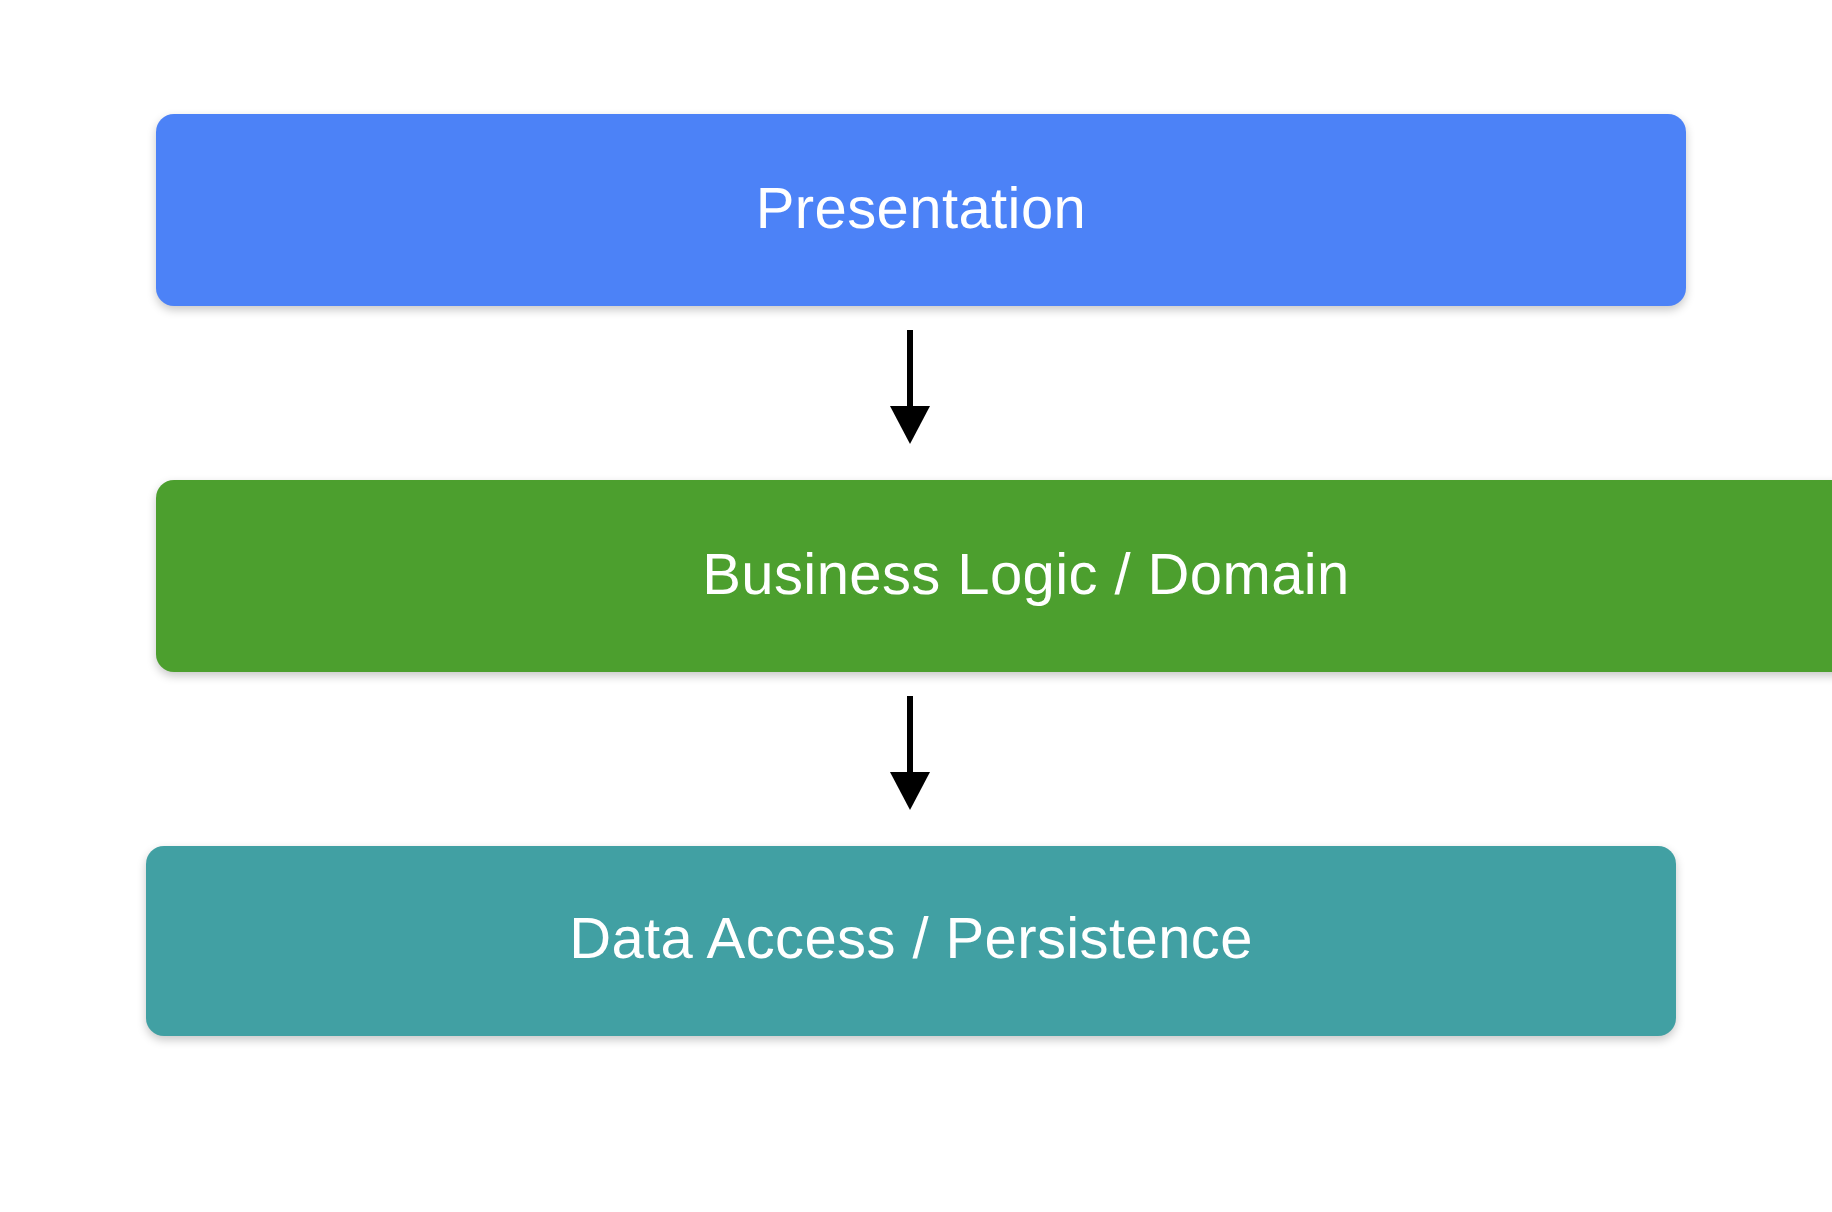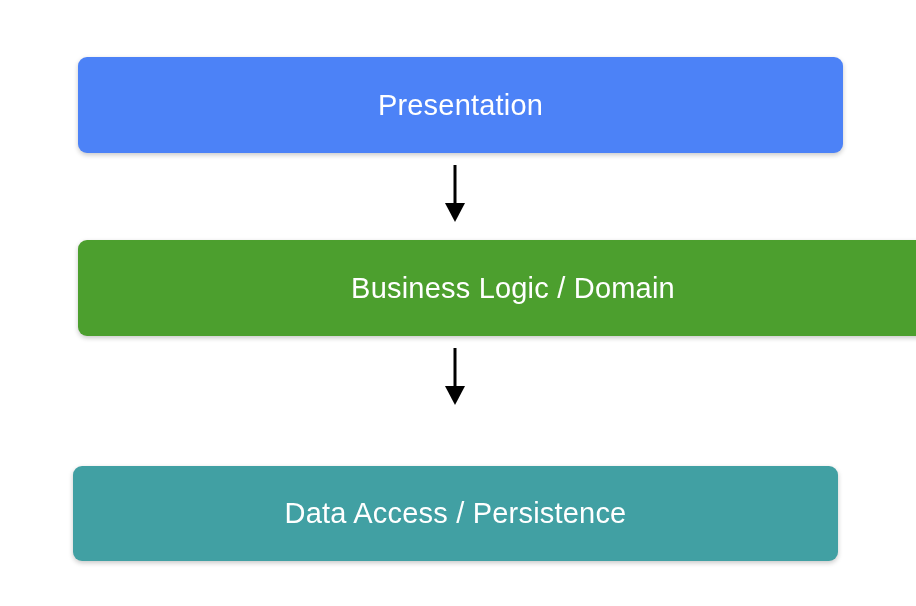--- a/index.html
+++ b/index.html
@@ -54,21 +54,20 @@
     left: 78px;
     top: 240px;
     width: 870px;
     height: 96px;
   }
   #box-data-access {
     left: 73px;
     top: 423px;
     width: 765px;
     height: 95px;
-    margin-top: 43px;
   }
 
   
   .arrow-connector {
     position: absolute;
     left: 430px;
     width: 50px;
     height: 60px;
     overflow: visible;
   }

